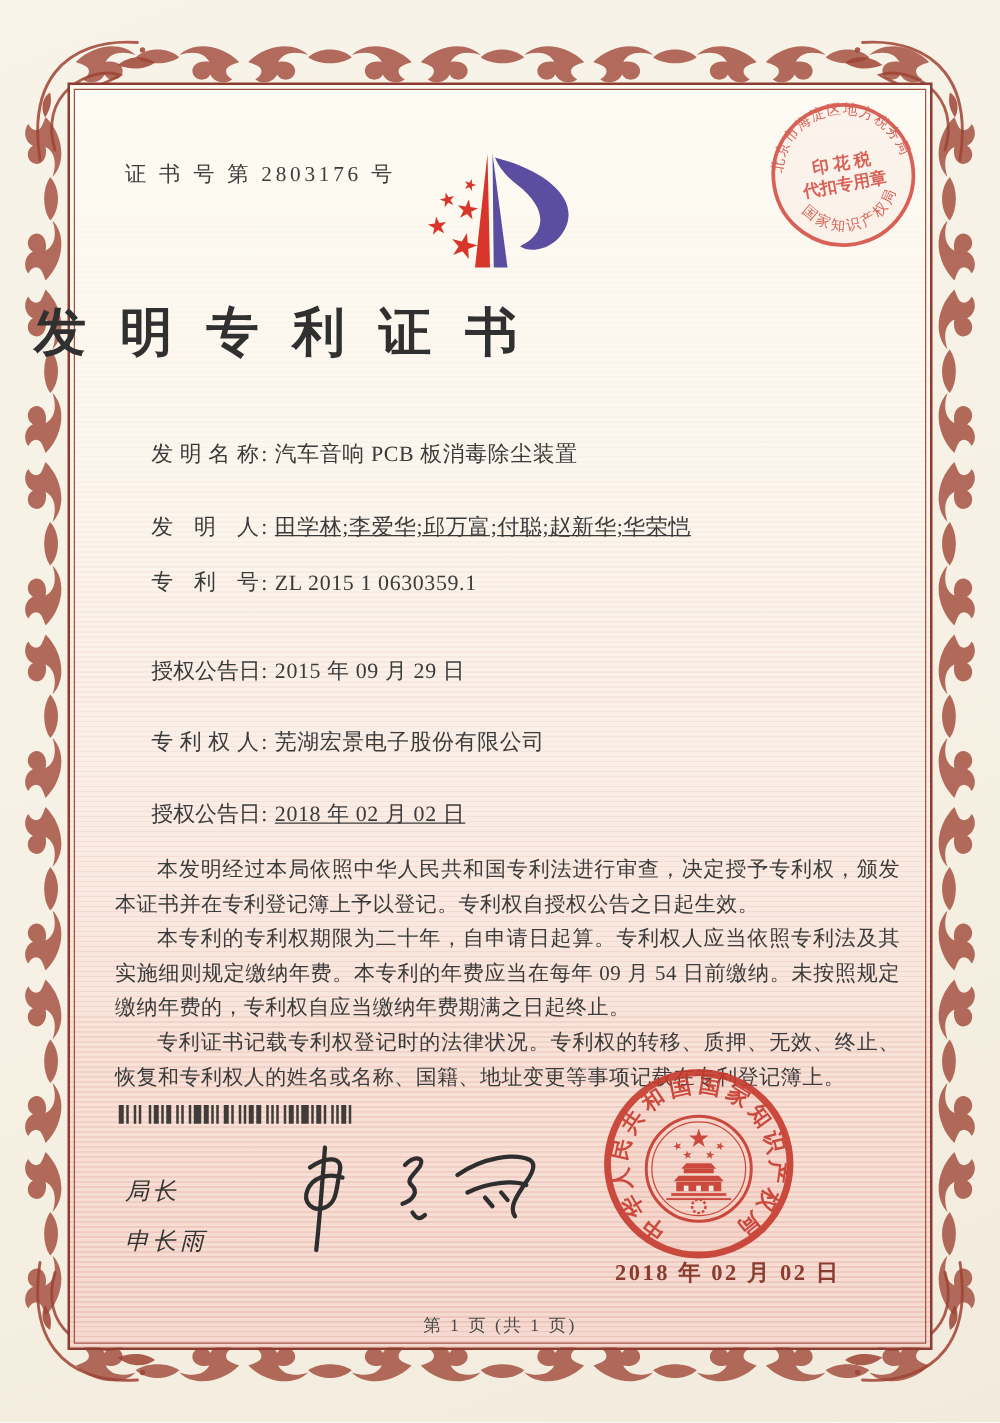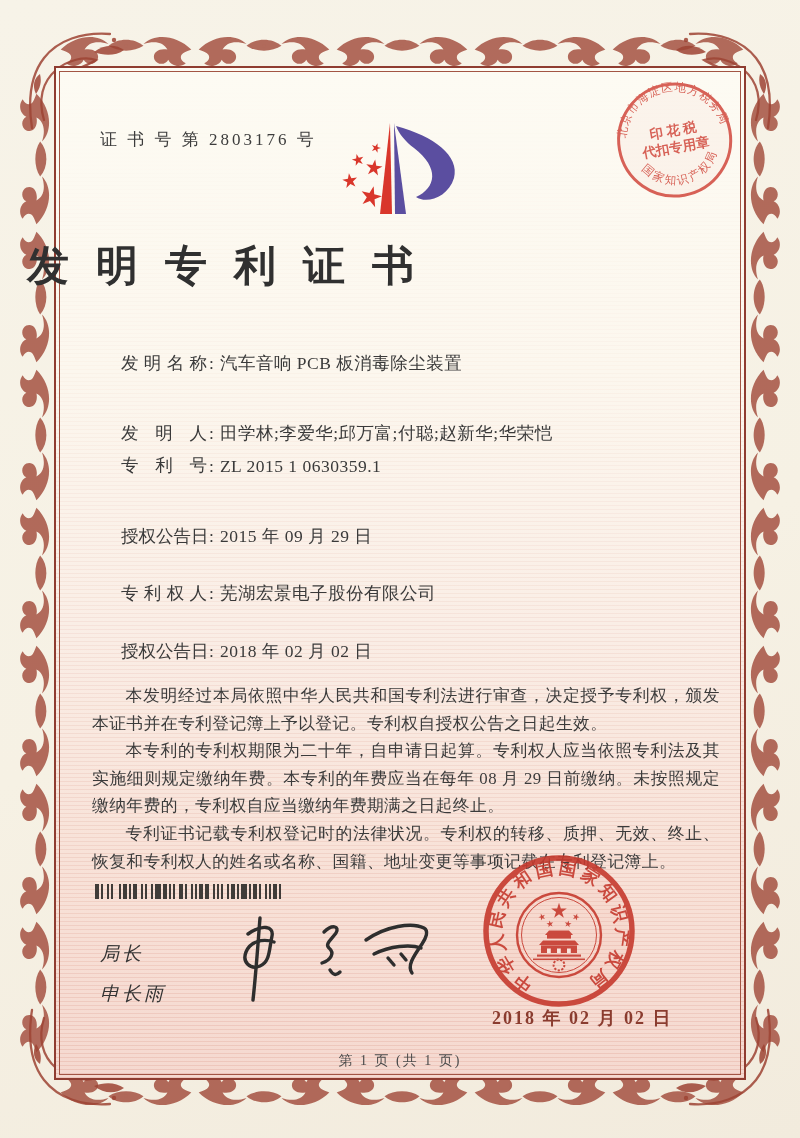--- a/index.html
+++ b/index.html
@@ -37,21 +37,21 @@
     position:absolute;left:0;top:238px;width:100%;text-align:left;
     font-size:42px;font-weight:600;color:#303030;
     letter-spacing:27px;text-indent:27px;
   }
 
   .fields{position:absolute;left:93px;top:351px;width:620px;}
   .field{position:absolute;left:0;font-size:17.5px;white-space:nowrap;margin-left:28px;}
   .field .flabel{display:inline-block;width:86px;text-align:justify;text-align-last:justify;vertical-align:bottom;}
   .field .fcolon{display:inline-block;margin:0 6px 0 2px;}
   .field .fvalue{letter-spacing:.5px;}
-  .f0{top:0;} .f1{top:70px;} .f2{top:102px;} .f3{top:173px;} .f4{top:230px;} .f5{top:288px;}
+  .f0{top:0;} .f1{top:58px;text-decoration:underline;} .f2{top:102px;} .f3{top:173px;} .f4{top:230px;} .f5{top:288px;text-decoration:underline;}
 
   .paras{position:absolute;left:92px;top:682px;width:628px;font-size:16.8px;line-height:27.6px;color:#3b3b3b;text-align:justify;}
   .paras p{margin:0;text-indent:2em;letter-spacing:.4px;}
 
   .barcode{position:absolute;left:95px;top:884px;height:15px;white-space:nowrap;font-size:0;}
   .barcode i{display:inline-block;height:15px;background:#403c39;}
 
   .director{position:absolute;left:100px;top:934px;font-family:"Liberation Sans","DejaVu Sans",sans-serif;color:#333;}
   .director .row{font-size:19px;letter-spacing:3px;line-height:40px;font-style:italic;}
   .signature{position:absolute;left:208px;top:898px;}
@@ -181,21 +181,21 @@
       <div class="field f4">
         <span class="flabel">专利权人</span><span class="fcolon">:</span><span class="fvalue">芜湖宏景电子股份有限公司</span>
       </div>
       <div class="field f5">
         <span class="flabel">授权公告日</span><span class="fcolon">:</span><span class="fvalue">2018 年 02 月 02 日</span>
       </div>
     </div>
 
     <div class="paras">
       <p>本发明经过本局依照中华人民共和国专利法进行审查，决定授予专利权，颁发本证书并在专利登记簿上予以登记。专利权自授权公告之日起生效。</p>
-      <p>本专利的专利权期限为二十年，自申请日起算。专利权人应当依照专利法及其实施细则规定缴纳年费。本专利的年费应当在每年 08 月 29 日前缴纳。未按照规定缴纳年费的，专利权自应当缴纳年费期满之日起终止。</p>
+      <p>本专利的专利权期限为二十年，自申请日起算。专利权人应当依照专利法及其实施细则规定缴纳年费。本专利的年费应当在每年 09 月 54 日前缴纳。未按照规定缴纳年费的，专利权自应当缴纳年费期满之日起终止。</p>
       <p>专利证书记载专利权登记时的法律状况。专利权的转移、质押、无效、终止、恢复和专利权人的姓名或名称、国籍、地址变更等事项记载在专利登记簿上。</p>
     </div>
 
     <div class="barcode" id="barcode"><i style="width: 4px; margin-right: 2px;"></i><i style="width: 2px; margin-right: 4px;"></i><i style="width: 2px; margin-right: 2px;"></i><i style="width: 2px; margin-right: 6px;"></i><i style="width: 2px; margin-right: 2px;"></i><i style="width: 4px; margin-right: 2px;"></i><i style="width: 2px; margin-right: 2px;"></i><i style="width: 4px; margin-right: 4px;"></i><i style="width: 2px; margin-right: 2px;"></i><i style="width: 2px; margin-right: 4px;"></i><i style="width: 2px; margin-right: 2px;"></i><i style="width: 6px; margin-right: 2px;"></i><i style="width: 4px; margin-right: 2px;"></i><i style="width: 2px; margin-right: 2px;"></i><i style="width: 2px; margin-right: 4px;"></i><i style="width: 4px; margin-right: 2px;"></i><i style="width: 2px; margin-right: 4px;"></i><i style="width: 2px; margin-right: 2px;"></i><i style="width: 2px; margin-right: 2px;"></i><i style="width: 4px; margin-right: 2px;"></i><i style="width: 4px; margin-right: 4px;"></i><i style="width: 2px; margin-right: 2px;"></i><i style="width: 2px; margin-right: 2px;"></i><i style="width: 2px; margin-right: 4px;"></i><i style="width: 2px; margin-right: 2px;"></i><i style="width: 4px; margin-right: 2px;"></i><i style="width: 2px; margin-right: 2px;"></i><i style="width: 6px; margin-right: 2px;"></i><i style="width: 2px; margin-right: 2px;"></i><i style="width: 4px; margin-right: 2px;"></i><i style="width: 2px; margin-right: 4px;"></i><i style="width: 2px; margin-right: 2px;"></i><i style="width: 2px; margin-right: 2px;"></i><i style="width: 4px; margin-right: 2px;"></i><i style="width: 2px; margin-right: 6px;"></i></div>
 
     <div class="director">
       <div class="row">局长</div>
       <div class="row">申长雨</div>
     </div>
 

